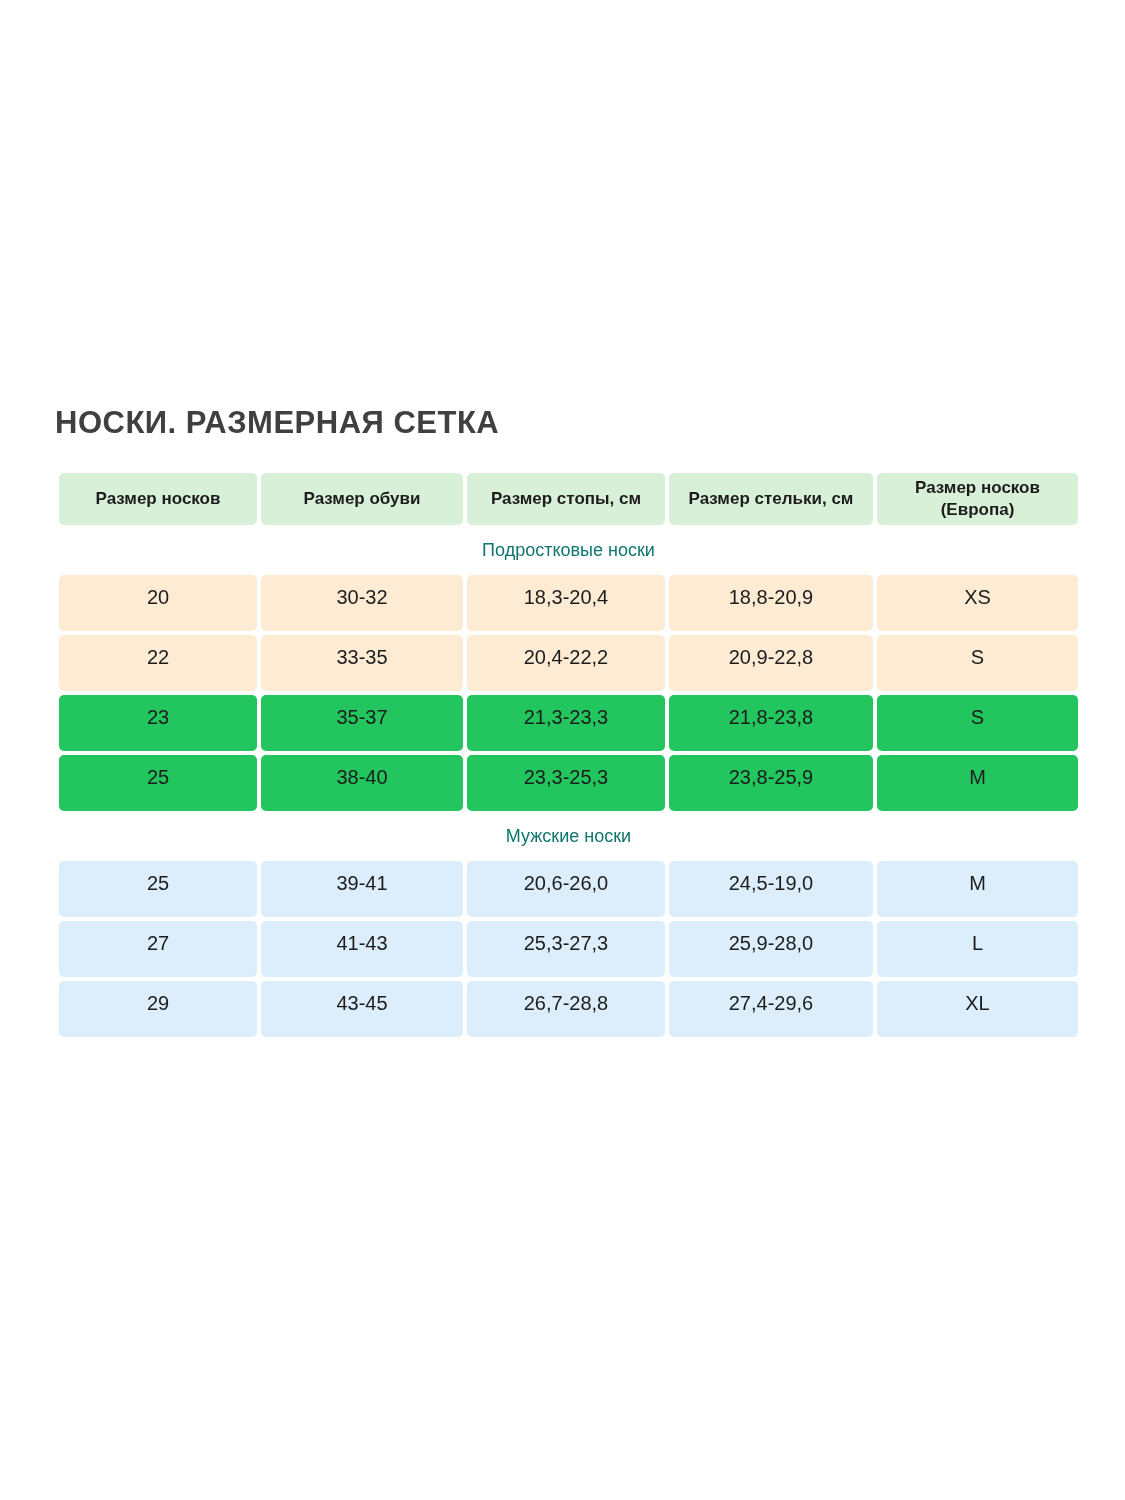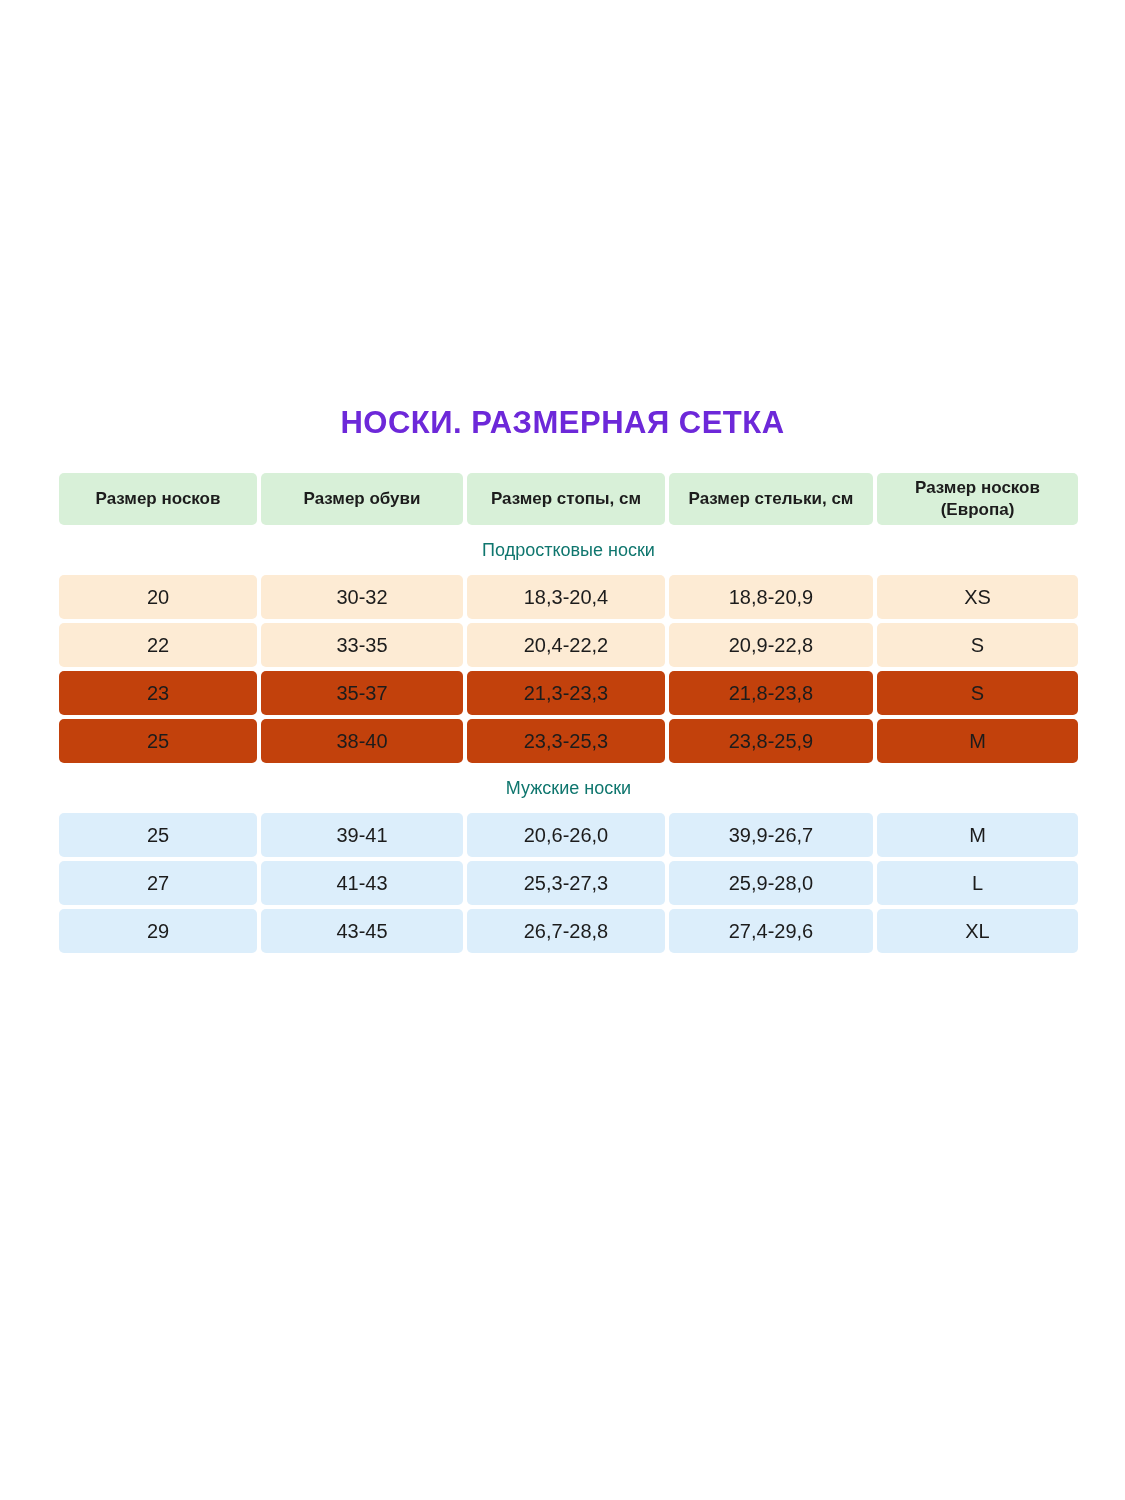--- a/index.html
+++ b/index.html
@@ -23,38 +23,38 @@
     height: 1500px;
     background: #ffffff;
   }
   .table-wrap {
     position: absolute;
     left: 55px;
     top: 405px;
     width: 1015px;
   }
   .title {
-    text-align: center;
+    text-align: left;
     font-size: 31px;
     letter-spacing: 0.5px;
     font-weight: 700;
-    color: #6d28d9;
+    color: #404040;
     margin: 0 0 28px 0;
   }
   table.grid {
     border-collapse: separate;
     border-spacing: 4px 4px;
     width: 1015px;
     table-layout: fixed;
   }
   table.grid td, table.grid th {
     padding: 0;
   }
   .cell {
-    height: 44px;
+    height: 56px;
     line-height: 44px;
     text-align: center;
     font-size: 20px;
     border-radius: 5px;
     color: #1c1c1c;
     font-weight: 400;
     white-space: nowrap;
     overflow: hidden;
   }
   .head-cell {
@@ -76,21 +76,21 @@
   .head-cell span { display: block; }
   .section-label {
     text-align: center;
     font-size: 18px;
     color: #0f766e;
     height: 42px;
     line-height: 42px;
     background: #ffffff;
   }
   .teen { background: #fdebd4; }
-  .women { background: #c2410c; }
+  .women { background: #22c55e; }
   .men { background: #dceefb; }
 
   col.c1 { width: 198px; }
   col.c2 { width: 202px; }
   col.c3 { width: 198px; }
   col.c4 { width: 204px; }
   col.c5 { width: 201px; }
 </style>
 </head>
 <body>
@@ -230,21 +230,21 @@
           <td>
               <div class="cell men">25</div>
             </td>
           <td>
               <div class="cell men">39-41</div>
             </td>
           <td>
               <div class="cell men">20,6-26,0</div>
             </td>
           <td>
-              <div class="cell men">39,9-26,7</div>
+              <div class="cell men">24,5-19,0</div>
             </td>
           <td>
               <div class="cell men">M</div>
             </td>
         </tr>
         <tr>
           <td>
               <div class="cell men">27</div>
             </td>
           <td>

